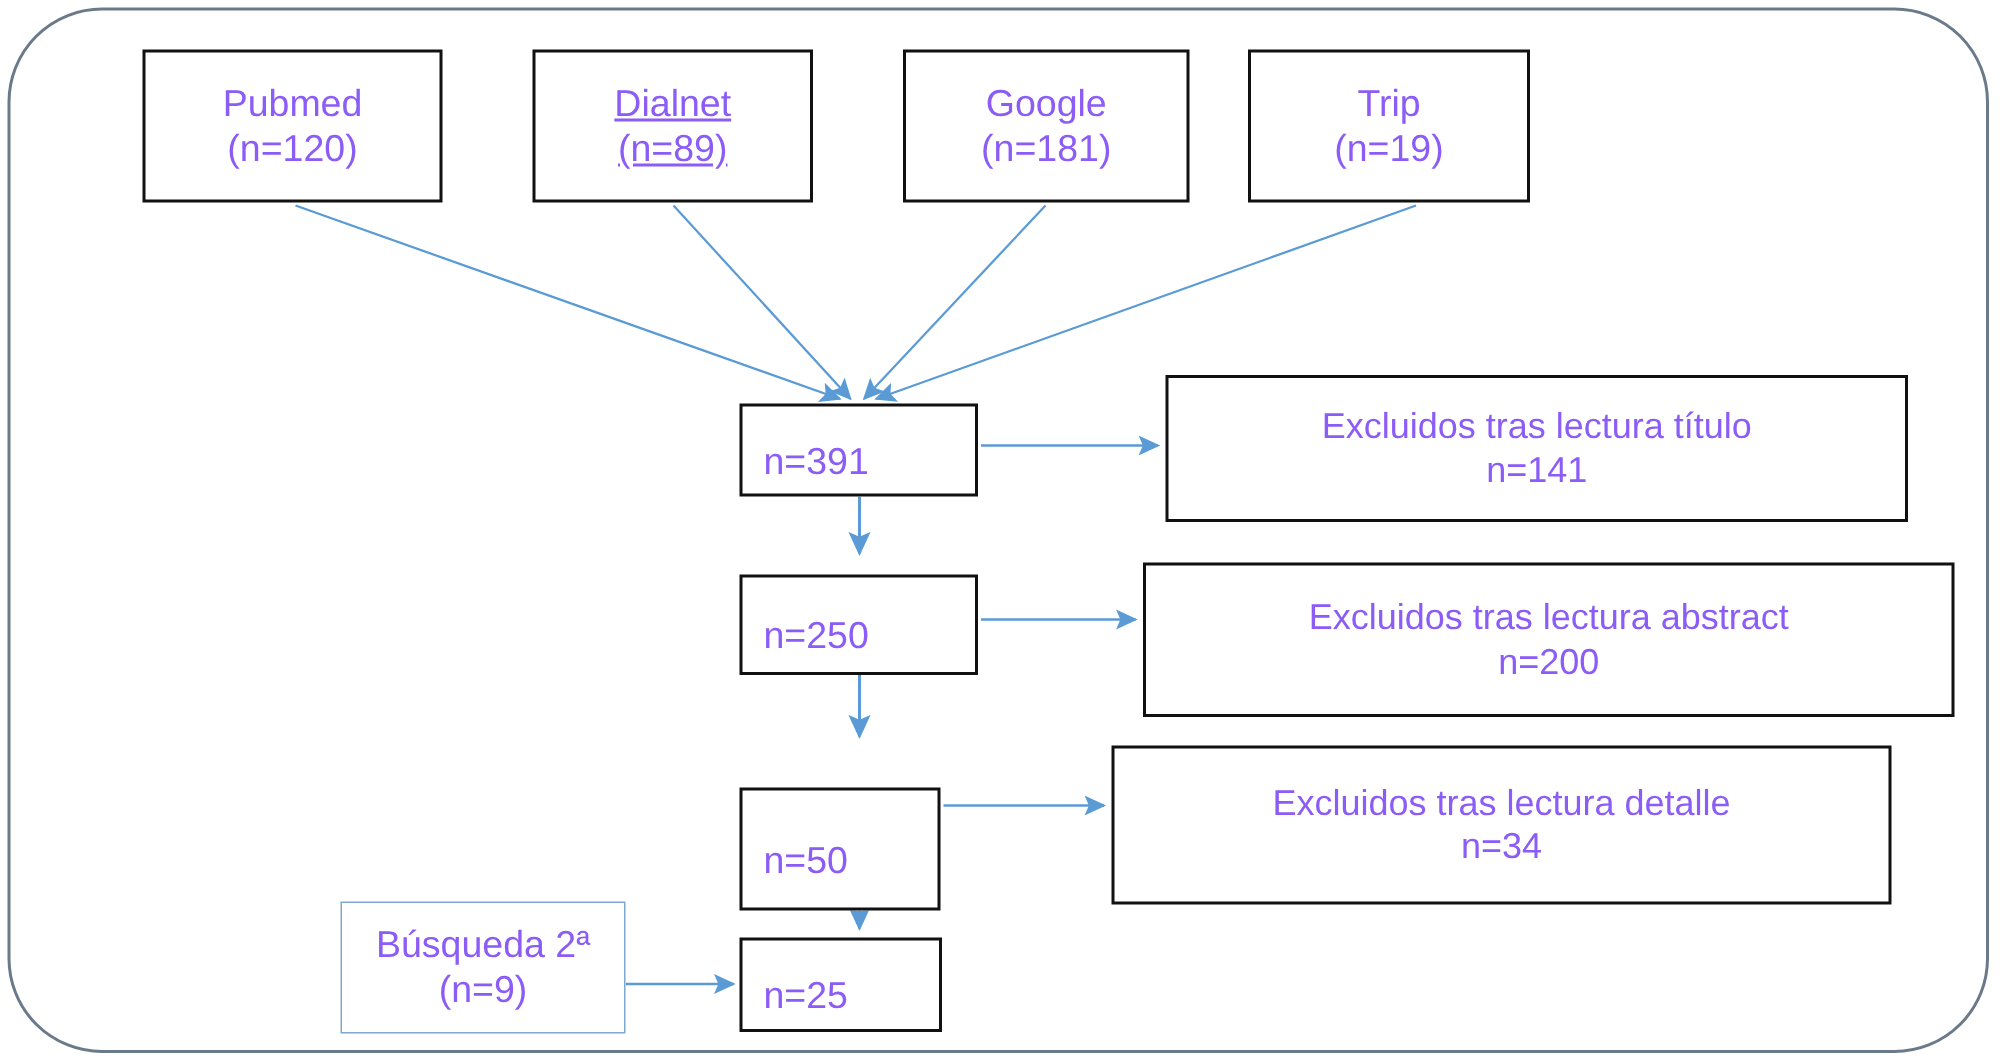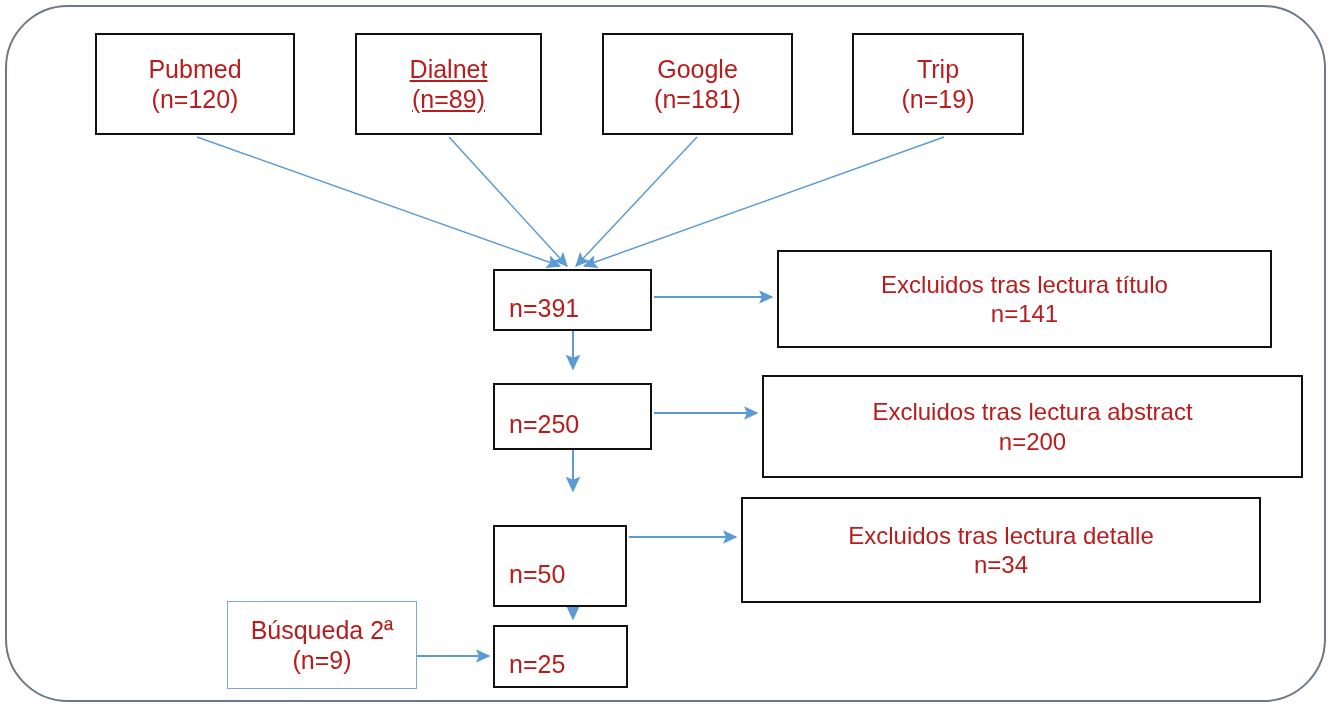--- a/index.html
+++ b/index.html
@@ -24,21 +24,21 @@
     width: 1333px;
     height: 707px;
   }
   .node {
     position: absolute;
     box-sizing: border-box;
     background: #ffffff;
     display: flex;
     flex-direction: column;
     justify-content: center;
-    color: #b91c1c;
+    color: #8b5cf6;
     z-index: 2;
   }
   .node-black {
     border: 2.5px solid #111111;
   }
   .node-blue {
     border: 1.5px solid #7fa8d0;
   }
   .node-center {
     align-items: center;
@@ -107,21 +107,21 @@
   <div class="node node-black node-center" style="left:355px; top:33px; width:187px; height:102px;text-decoration:underline;">
     <span class="line t-src">Dialnet</span>
     <span class="line t-src">(n=89)</span>
   </div>
 
   <div class="node node-black node-center" style="left:602px; top:33px; width:191px; height:102px;">
     <span class="line t-src">Google</span>
     <span class="line t-src">(n=181)</span>
   </div>
 
-  <div class="node node-black node-center" style="left:852px; top:33px; width:172px; height:102px;">
+  <div class="node node-black node-center" style="left:832px; top:33px; width:188px; height:102px;">
     <span class="line t-src">Trip</span>
     <span class="line t-src">(n=19)</span>
   </div>
 
   <div class="node node-black node-left" style="left:493px; top:269px; width:159px; height:62px;">
     <span class="line t-count">n=391</span>
   </div>
 
   <div class="node node-black node-left" style="left:493px; top:383px; width:159px; height:67px;">
     <span class="line t-count">n=250</span>

